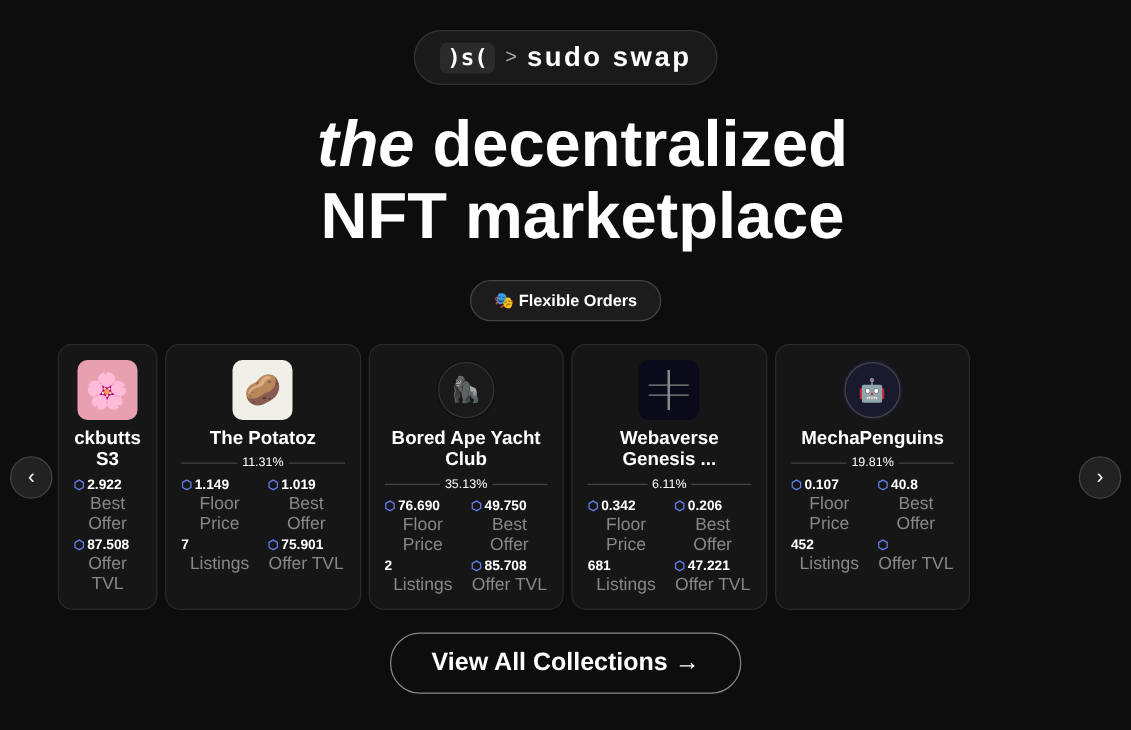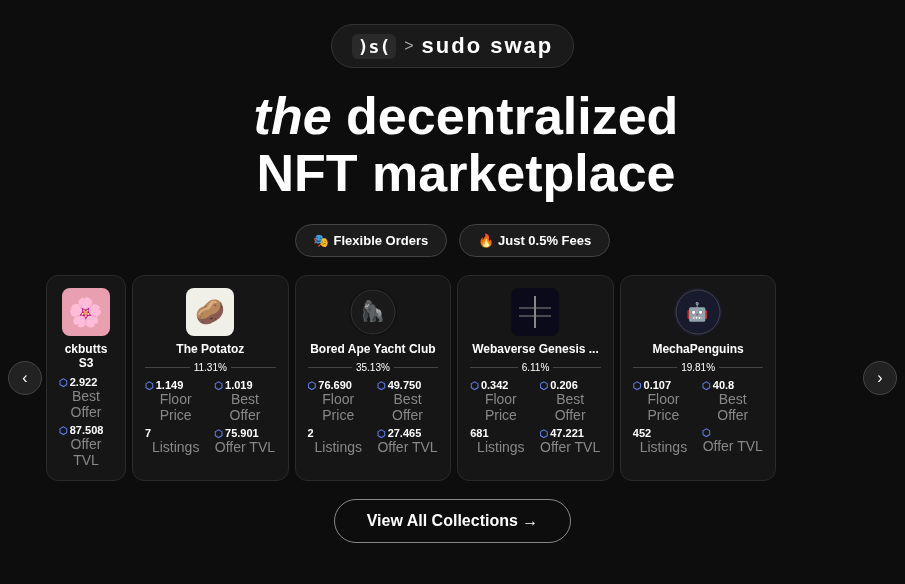--- a/index.html
+++ b/index.html
@@ -157,21 +157,21 @@
       border-radius: 8px;
       overflow: hidden;
       margin-bottom: 6px;
       display: flex;
       align-items: center;
       justify-content: center;
       font-size: 24px;
     }
 
     .card-name {
-      font-size: 12px;
+      font-size: 15px;
       font-weight: 700;
       text-align: center;
       color: #fff;
     }
 
     .card-change {
       font-size: 10px;
       text-align: center;
       color: #aaa;
       margin-bottom: 6px;
@@ -224,21 +224,21 @@
       font-size: 10px;
     }
 
     
     .cta-btn {
       margin-top: 18px;
       background: transparent;
       border: 1px solid #888;
       border-radius: 24px;
       color: #fff;
-      font-size: 16px;
+      font-size: 20px;
       font-weight: 600;
       padding: 12px 32px;
       cursor: pointer;
       display: flex;
       align-items: center;
       gap: 8px;
     }
   </style>
 </head>
 <body>
@@ -251,21 +251,20 @@
 
 <div class="hero">
   <div class="hero-line1">
     <em>the</em><span> decentralized</span>
   </div>
   <div class="hero-line2">NFT marketplace</div>
 </div>
 
 <div class="badges">
   <div class="badge">🎭 <span>Flexible Orders</span></div>
-  <div class="badge">🔥 <span>Just 0.5% Fees</span></div>
 </div>
 
 <div class="carousel-wrapper">
   <button class="carousel-btn left">‹</button>
 
   <div class="cards-container">
 
     <div class="card" style="flex:0 0 80px;min-width:80px;overflow:hidden;">
       <div class="card-header">
         <div class="card-avatar" style="background:#e8a0b0;border-radius:8px;font-size:28px;">🌸</div>
@@ -356,21 +355,21 @@
         </div>
         <div class="stat-item">
           <div class="stat-value">
               <span>2</span>
             </div>
           <div class="stat-label">Listings</div>
         </div>
         <div class="stat-item">
           <div class="stat-value">
               <span class="eth-icon">⬡</span>
-              <span>27.465</span>
+              <span>85.708</span>
             </div>
           <div class="stat-label">Offer TVL</div>
         </div>
       </div>
     </div>
 
     <div class="card">
       <div class="card-header">
         <div class="card-avatar" style="background:#0a0a1a;">
           <svg width="48" height="48" viewBox="0 0 48 48">

